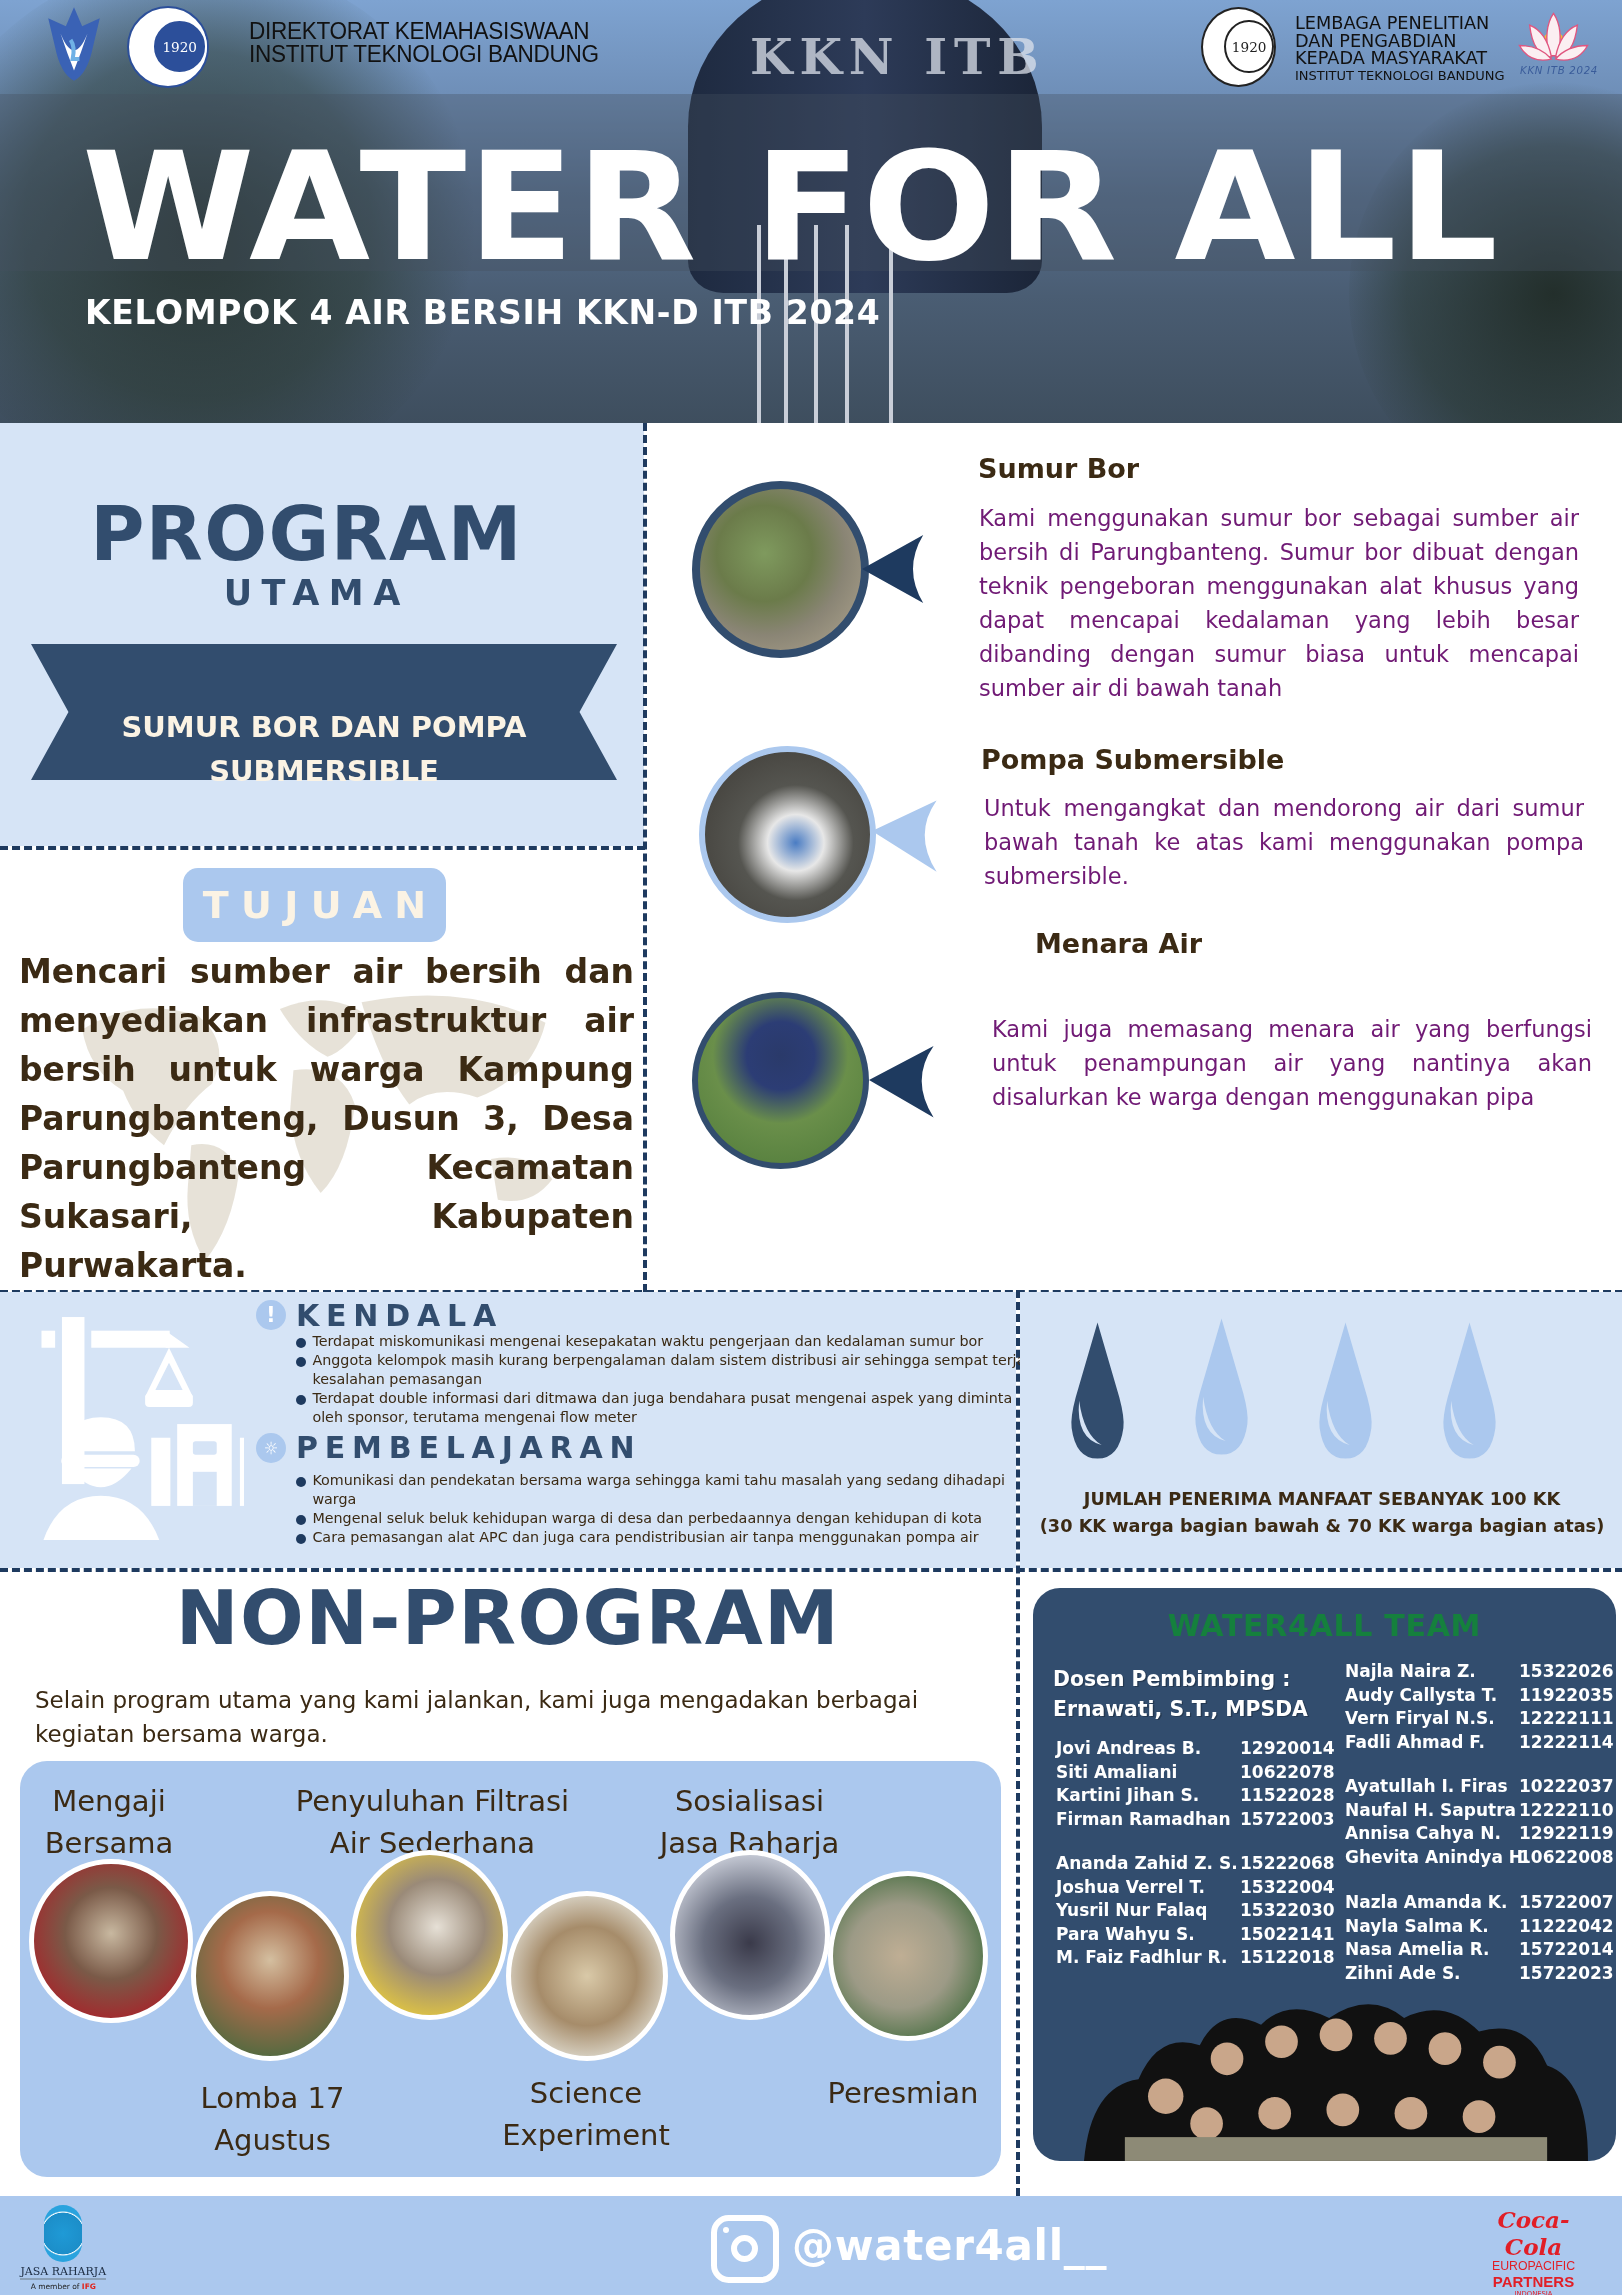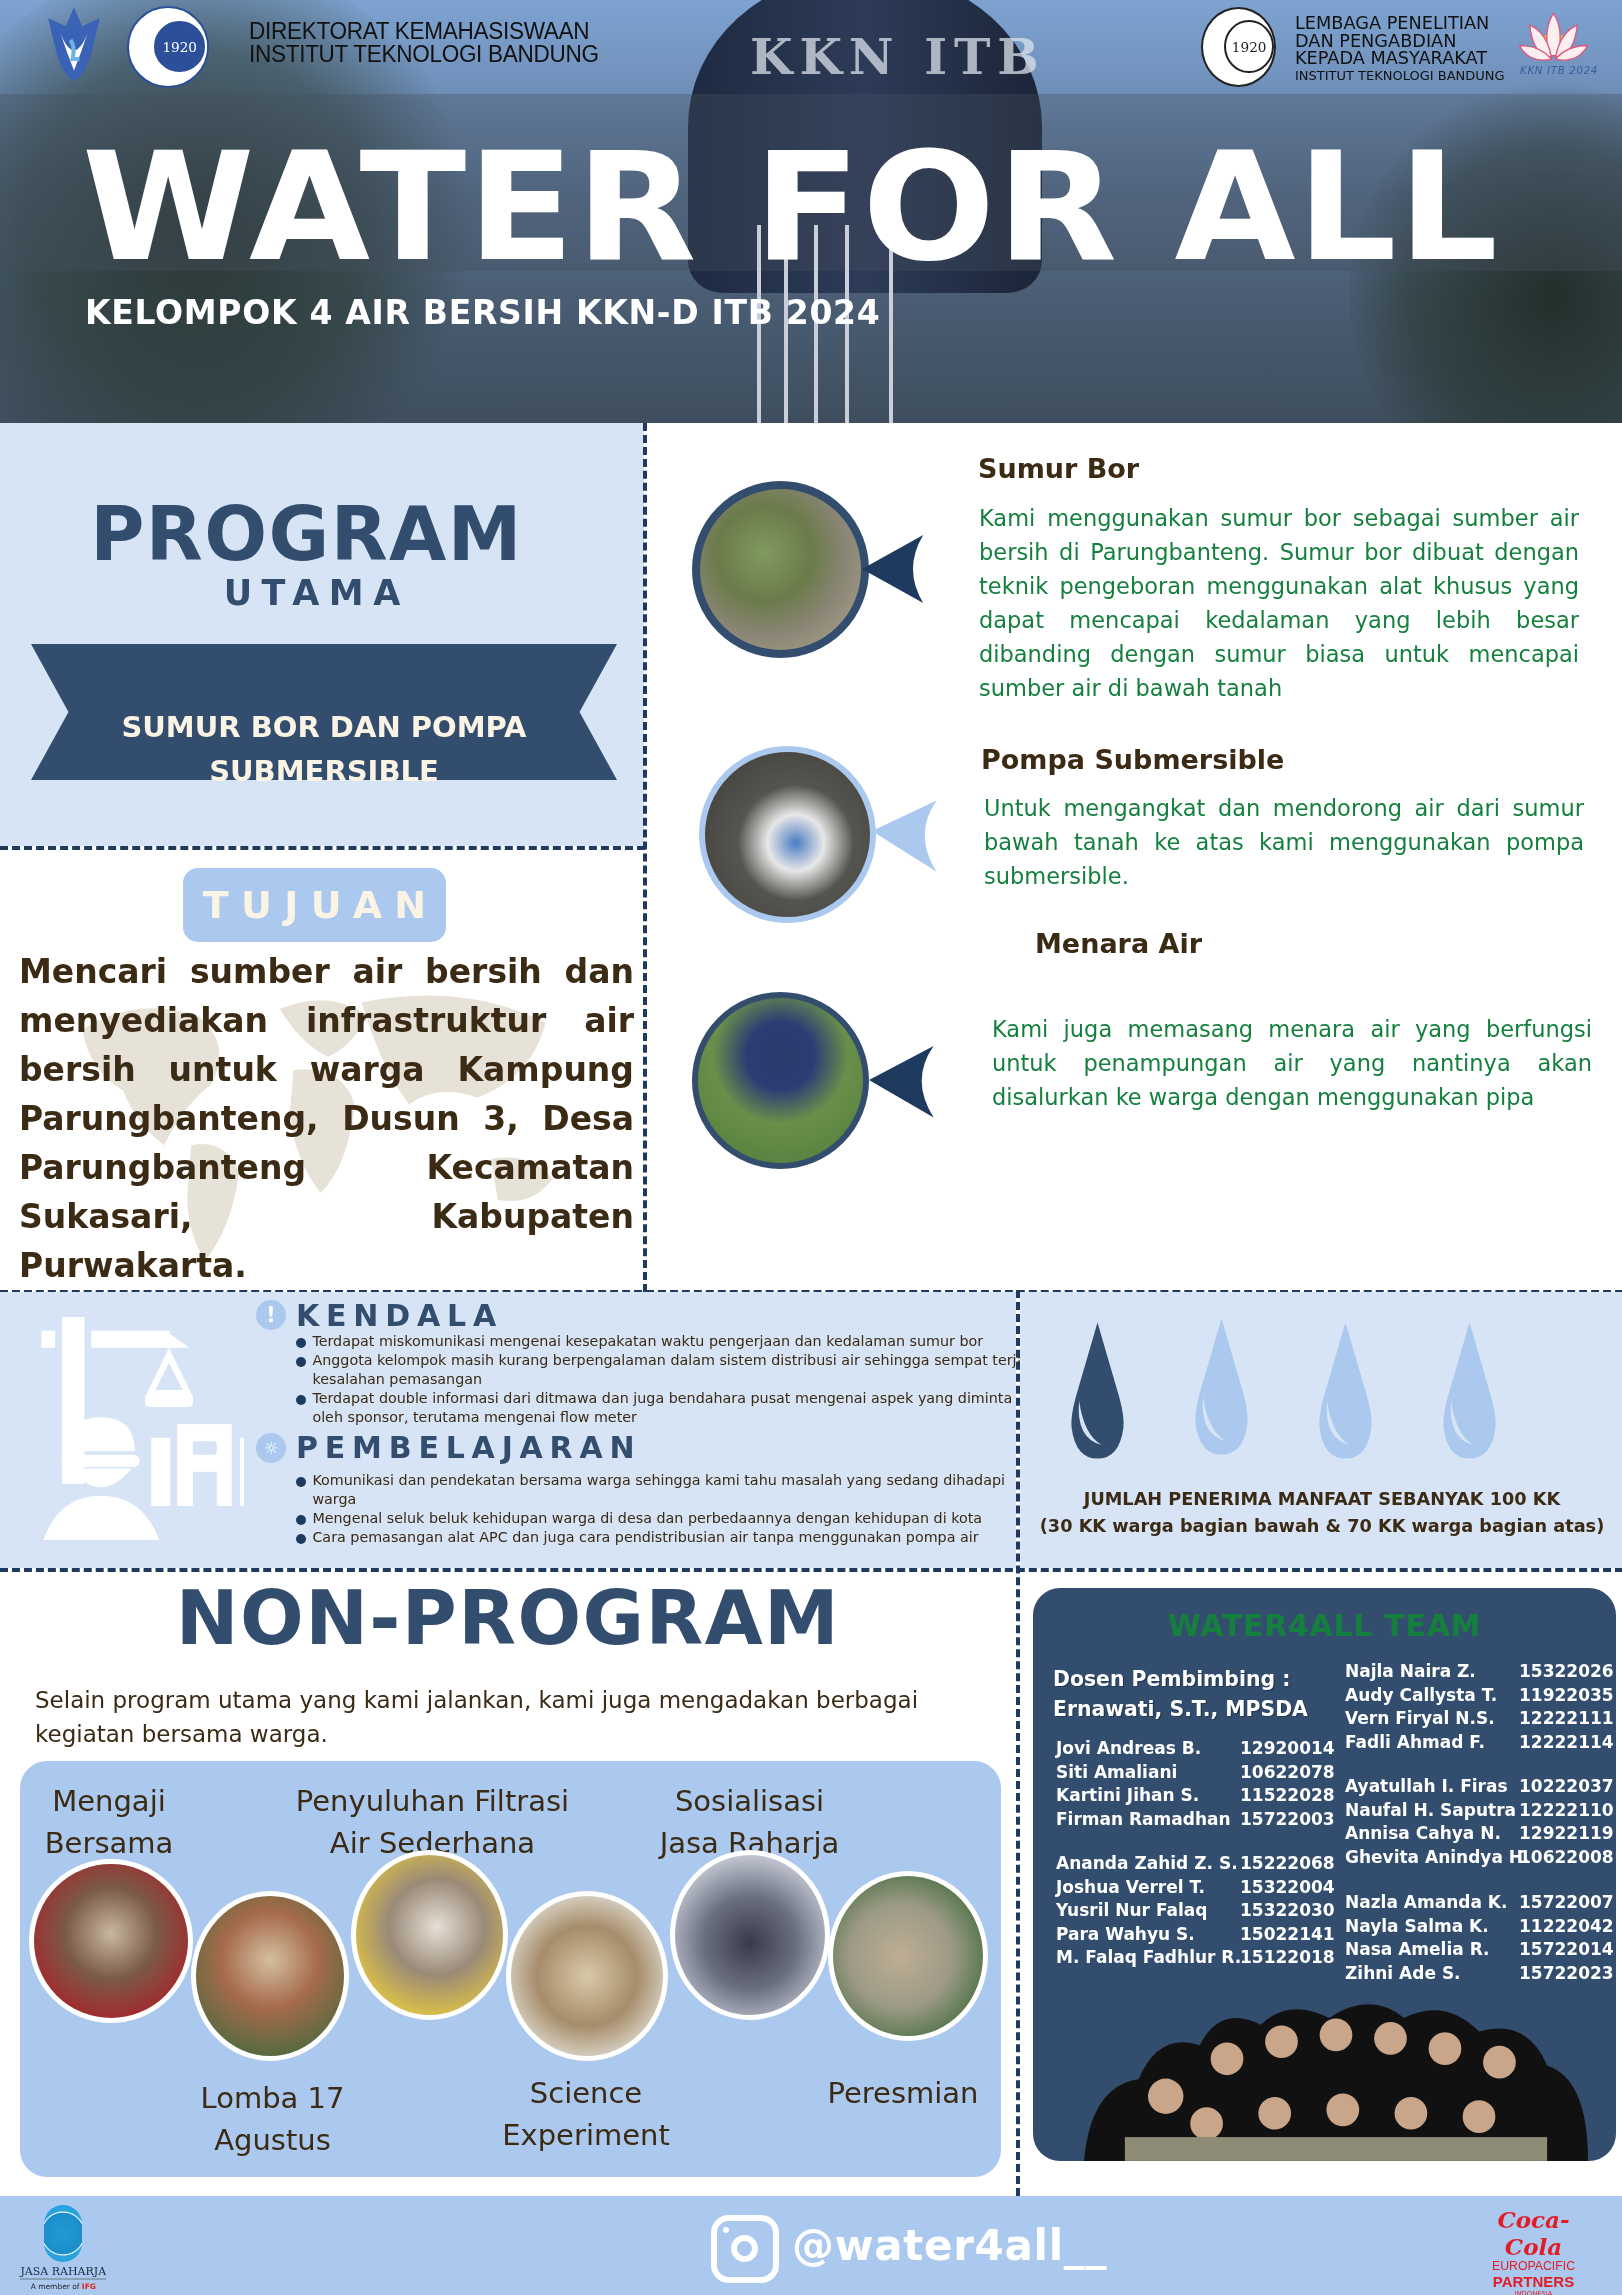--- a/index.html
+++ b/index.html
@@ -47,21 +47,21 @@
 
   .tujuan-pill { left: 183px; top: 868px; width: 263px; height: 74px; border-radius: 15px; background: #abc8ee; display:flex; align-items:center; justify-content:center; }
   .tujuan-pill span { font-weight: bold; font-size: 38px; letter-spacing: 12.3px; color: #fbf3e4; padding-left: 12.3px; }
   .worldmap { left: 55px; top: 968px; width: 545px; height: 300px; }
   .tujuan-text { left: 19px; top: 947px; width: 615px; font-weight: bold; font-size: 33px; line-height: 49px; color: #3b2a14; text-align: justify; text-align-last: left; }
 
   
   .photo { border-radius: 50%; overflow: hidden; }
   .pi-photo { width: 177px; height: 177px; }
   .pi-title { font-weight: bold; font-size: 27px; color: #3b2a14; }
-  .pi-text { width: 600px; font-size: 22.5px; line-height: 34px; color: #15803d; text-align: justify; text-align-last: left; font-family: "DejaVu Sans", sans-serif; }
+  .pi-text { width: 600px; font-size: 22.5px; line-height: 34px; color: #701a75; text-align: justify; text-align-last: left; font-family: "DejaVu Sans", sans-serif; }
 
   
   .kp-panel { left: 0; top: 1292px; width: 1016px; height: 276px; background: #d6e4f6; }
   .kb-panel { left: 1020px; top: 1292px; width: 603px; height: 276px; background: #d6e4f6; }
   .kp-head { font-weight: bold; font-size: 30px; letter-spacing: 6.8px; color: #324d6e; }
   .kp-list { list-style: none; width: 750px; }
   .kp-list li { position: relative; padding-left: 16.4px; font-size: 14.3px; line-height: 19px; color: #3b2a14; }
   .kp-list li::before { content: ""; position: absolute; left: 0; top: 6.1px; width: 10.2px; height: 10.2px; border-radius: 50%; background: #1e3a5f; }
   .round-ico { width: 30px; height: 30px; border-radius: 50%; background: #abc8ee; display:flex; align-items:center; justify-content:center; color: #fff; font-weight: bold; font-size: 20.4px; }
   .benef { left: 1022px; top: 1486px; width: 600px; text-align: center; font-weight: bold; font-size: 17.7px; line-height: 27px; color: #3b2a14; }
@@ -341,21 +341,21 @@
     </div>
   <div class="member-row">
       <span class="nm">Yusril Nur Falaq</span>
       <span>15322030</span>
     </div>
   <div class="member-row">
       <span class="nm">Para Wahyu S.</span>
       <span>15022141</span>
     </div>
   <div class="member-row">
-      <span class="nm">M. Falaq Fadhlur R.</span>
+      <span class="nm">M. Faiz Fadhlur R.</span>
       <span>15122018</span>
     </div>
 </div>
 
 <div class="abs member-group" style="left:1345px; top:1660px;">
   <div class="member-row right">
       <span class="nm">Najla Naira Z.</span>
       <span>15322026</span>
     </div>
   <div class="member-row right">

